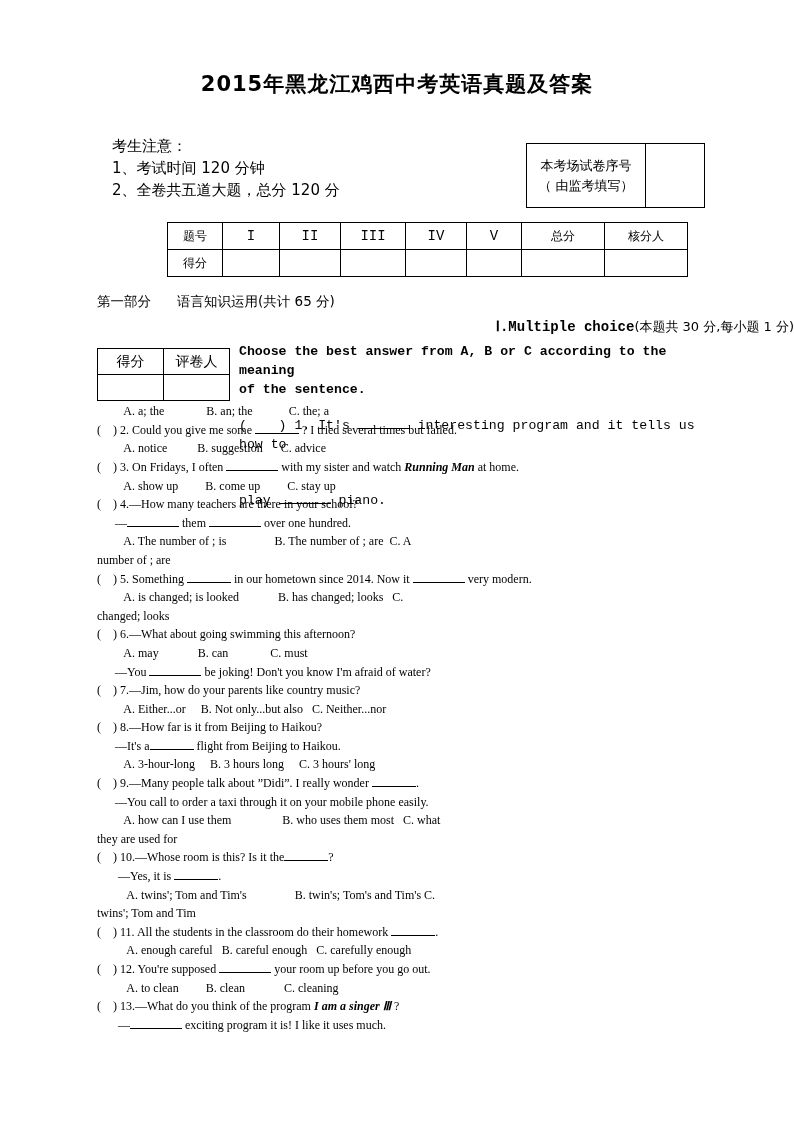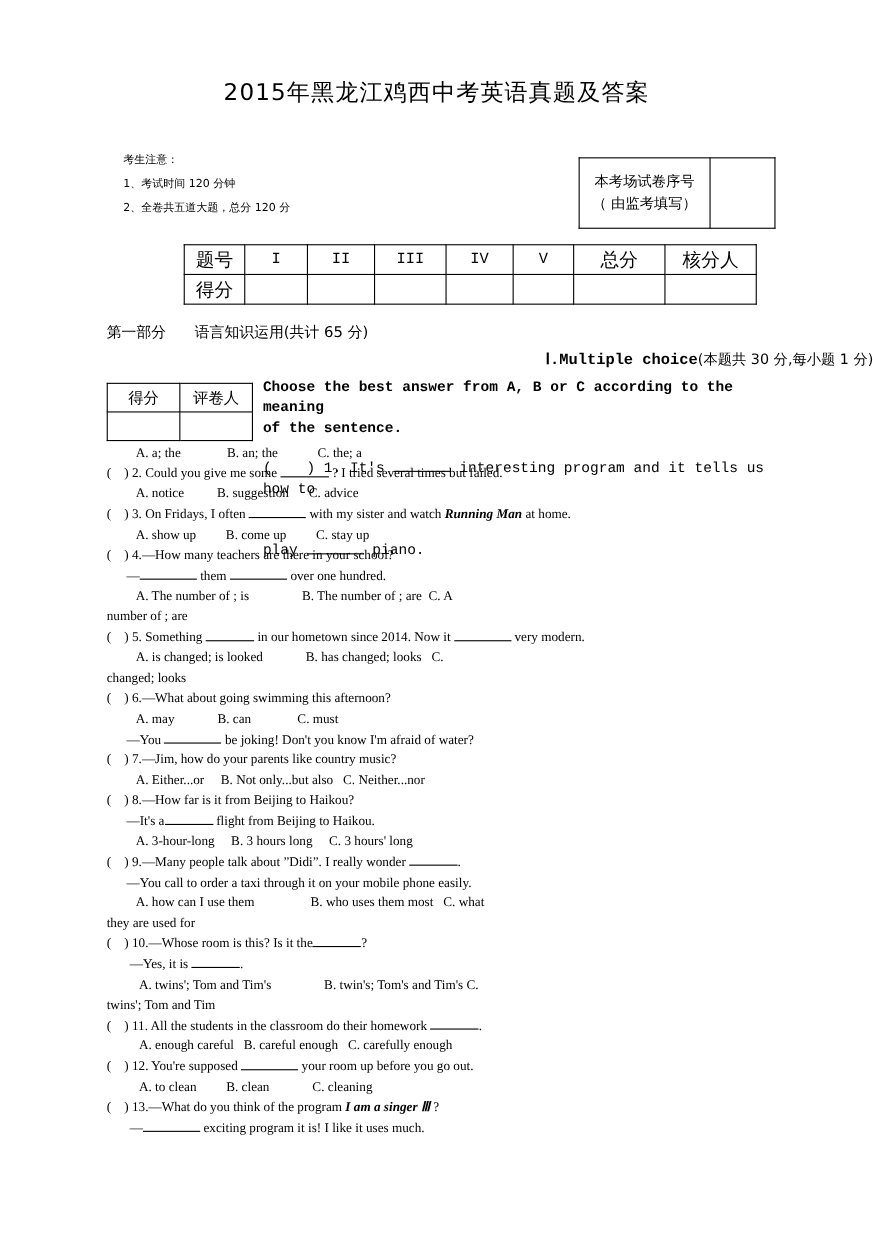--- a/index.html
+++ b/index.html
@@ -24,34 +24,34 @@
   }
 
   
   .doc-title {
     text-align: center;
     font-family: "DejaVu Sans", sans-serif;
     font-size: 21px;
     letter-spacing: 1px;
     margin: 0;
     padding-top: 72px;
-    font-weight: normal;
+    font-weight: bold;
     line-height: 1.2;
   }
 
   
   .notes-row {
     position: relative;
     margin-top: 38px;
     padding-left: 112px;
     height: 82px;
   }
   .notes {
     font-family: "DejaVu Sans", sans-serif;
-    font-size: 10px;
+    font-size: 15px;
     line-height: 22px;
   }
   .notes div { white-space: nowrap; }
 
   
   .seq-table {
     position: absolute;
     right: 89px;
     top: 8px;
     border-collapse: collapse;
@@ -78,21 +78,21 @@
   .score-table-wrap {
     padding-left: 167px;
     margin-top: 5px;
   }
   table.score-table {
     border-collapse: collapse;
   }
   table.score-table td {
     border: 1.3px solid #000;
     font-family: "DejaVu Sans", sans-serif;
-    font-size: 17px;
+    font-size: 12px;
     text-align: center;
     vertical-align: middle;
     height: 26px;
     padding: 0 2px;
   }
   table.score-table td.roman {
     font-family: "Liberation Mono", monospace;
     font-size: 14px;
   }
   .c-lbl  { width: 50px; }

